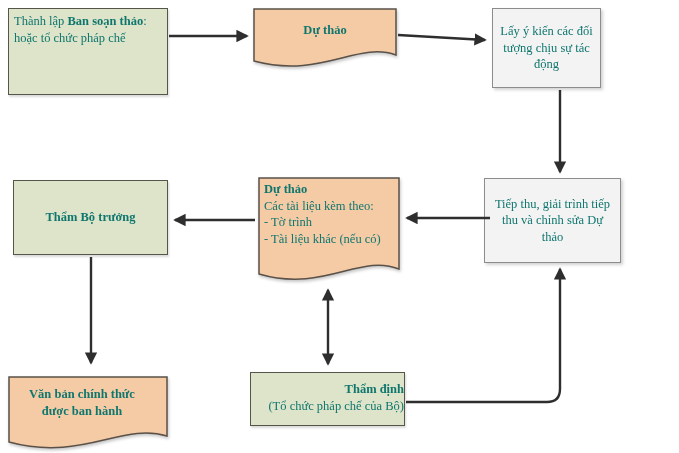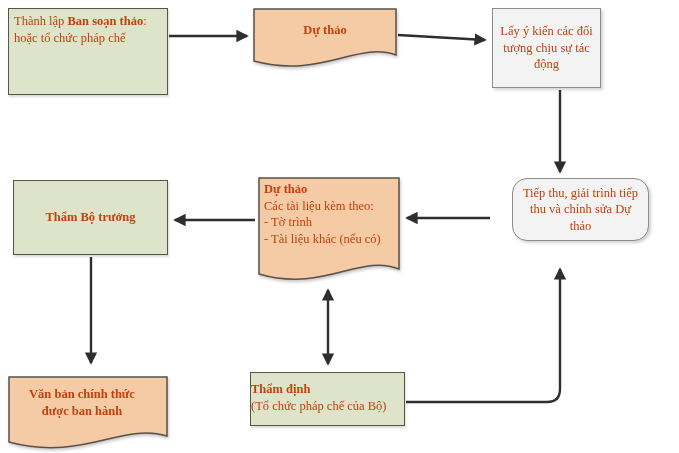--- a/index.html
+++ b/index.html
@@ -1,18 +1,18 @@
 <!DOCTYPE html>
 <html style="--green-fill: #dde4c9; --green-border: #55554a; --orange-fill: #f5cba6; --orange-border: #5a5149; --white-fill: #f3f3f3; --white-border: #8c8c8c; --arrow-color: #2e2e2e;"><head>
 <meta charset="utf-8">
 <style>
   html,body { margin:0; padding:0; background:#fff; }
   .canvas {
     position:relative; width:679px; height:453px; background:#ffffff;
-    font-family:"Liberation Serif","DejaVu Serif",serif; color:#c2410c;
+    font-family:"Liberation Serif","DejaVu Serif",serif; color:#0f766e;
     overflow:hidden;
   }
   .node { position:absolute; box-sizing:border-box; }
   .rect { border:1.5px solid #555; }
   .green {
     background:var(--green-fill,#dde4c9);
     border-color:var(--green-border,#55554a);
     box-shadow:1px 2px 2px rgba(0,0,0,0.15);
   }
   .white {
@@ -48,21 +48,21 @@
     <svg width="144" height="64" viewBox="0 0 144 64">
       <path class="doc-shape" d="M1,1 H143 V47 C104,33 68,71 1,53 Z"></path>
     </svg>
     <div class="doc-text center fs b" style="top:14px;">Dự thảo</div>
   </div>
 
   <div class="node rect white center fs" style="left:492px; top:8px; width:109px; height:80px; padding:2px 6px;">
     <div>Lấy ý kiến các đối tượng chịu sự tác động</div>
   </div>
 
-  <div class="node rect white center fs" style="left:512px; top:178px; width:137px; height:63px; padding:2px 5px;border-radius:15px;">
+  <div class="node rect white center fs" style="left:484px; top:178px; width:137px; height:85px; padding:2px 5px;">
     <div>Tiếp thu, giải trình tiếp thu và chỉnh sửa Dự thảo</div>
   </div>
 
   <div class="doc" style="left:258px; top:177px; width:142px; height:110px;">
     <svg width="142" height="110" viewBox="0 0 142 110">
       <path class="doc-shape" d="M1,1 H141 V92 C102,76 66,116 1,97 Z"></path>
     </svg>
     <div class="doc-text fs" style="top:4px; padding:0 6px;">
       <div class="b">Dự thảo</div>
       <div>Các tài liệu kèm theo:</div>
@@ -75,21 +75,21 @@
     <div>Thẩm Bộ trưởng</div>
   </div>
 
   <div class="doc" style="left:8px; top:368px; width:148px; height:78px;margin-top:8px;">
     <svg width="160" height="78" viewBox="0 0 160 78">
       <path class="doc-shape" d="M1,1 H159 V60 C114,46 74,86 1,66 Z"></path>
     </svg>
     <div class="doc-text center fs b" style="top:10px; padding:0 10px;">Văn bản chính thức được ban hành</div>
   </div>
 
-  <div class="node rect green fs" style="left:250px; top:372px; width:155px; height:54px; text-align:left; padding-top:8px;">
+  <div class="node rect green fs" style="left:250px; top:372px; width:155px; height:54px; text-align:right; padding-top:8px;">
     <div class="b">Thẩm định</div>
     <div>(Tổ chức pháp chế của Bộ)</div>
   </div>
 
   <svg class="arrows" width="679" height="453" viewBox="0 0 679 453">
     <defs>
       <marker id="ah" viewBox="0 0 10 10" refX="8.5" refY="5" markerWidth="5.2" markerHeight="5.2" orient="auto-start-reverse">
         <path class="ah-fill" d="M0,0 L10,5 L0,10 Z"></path>
       </marker>
     </defs>

